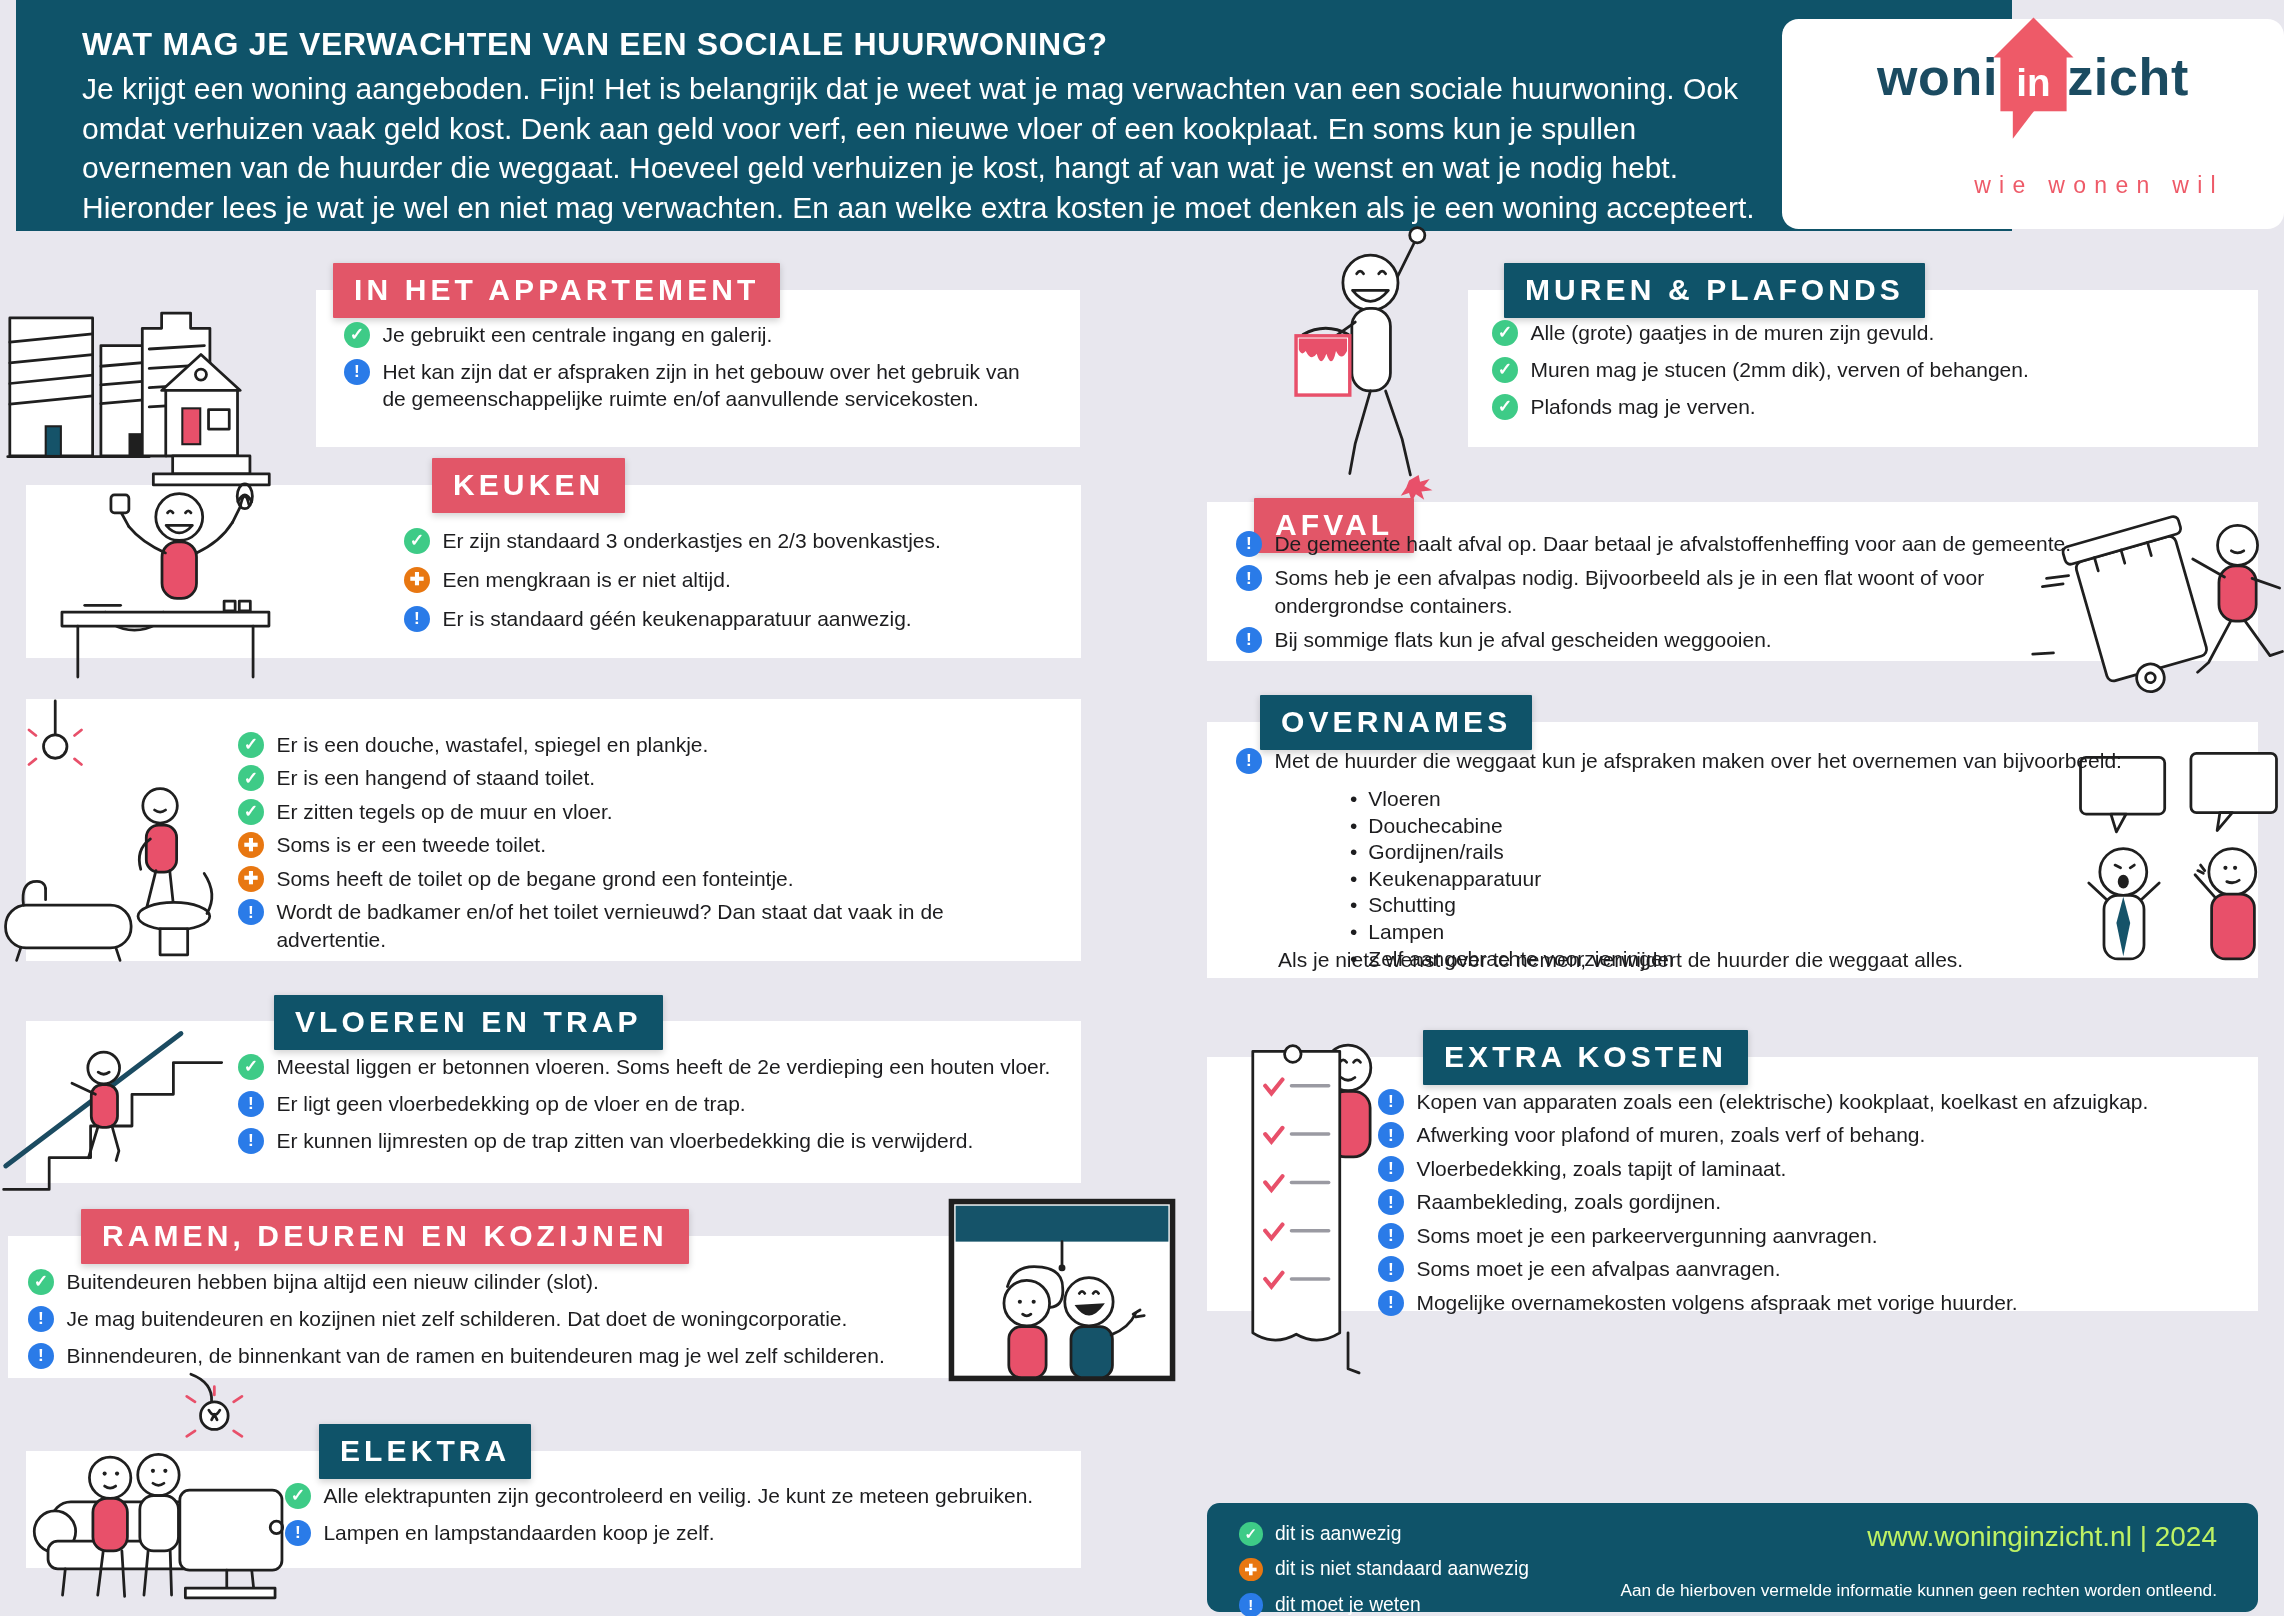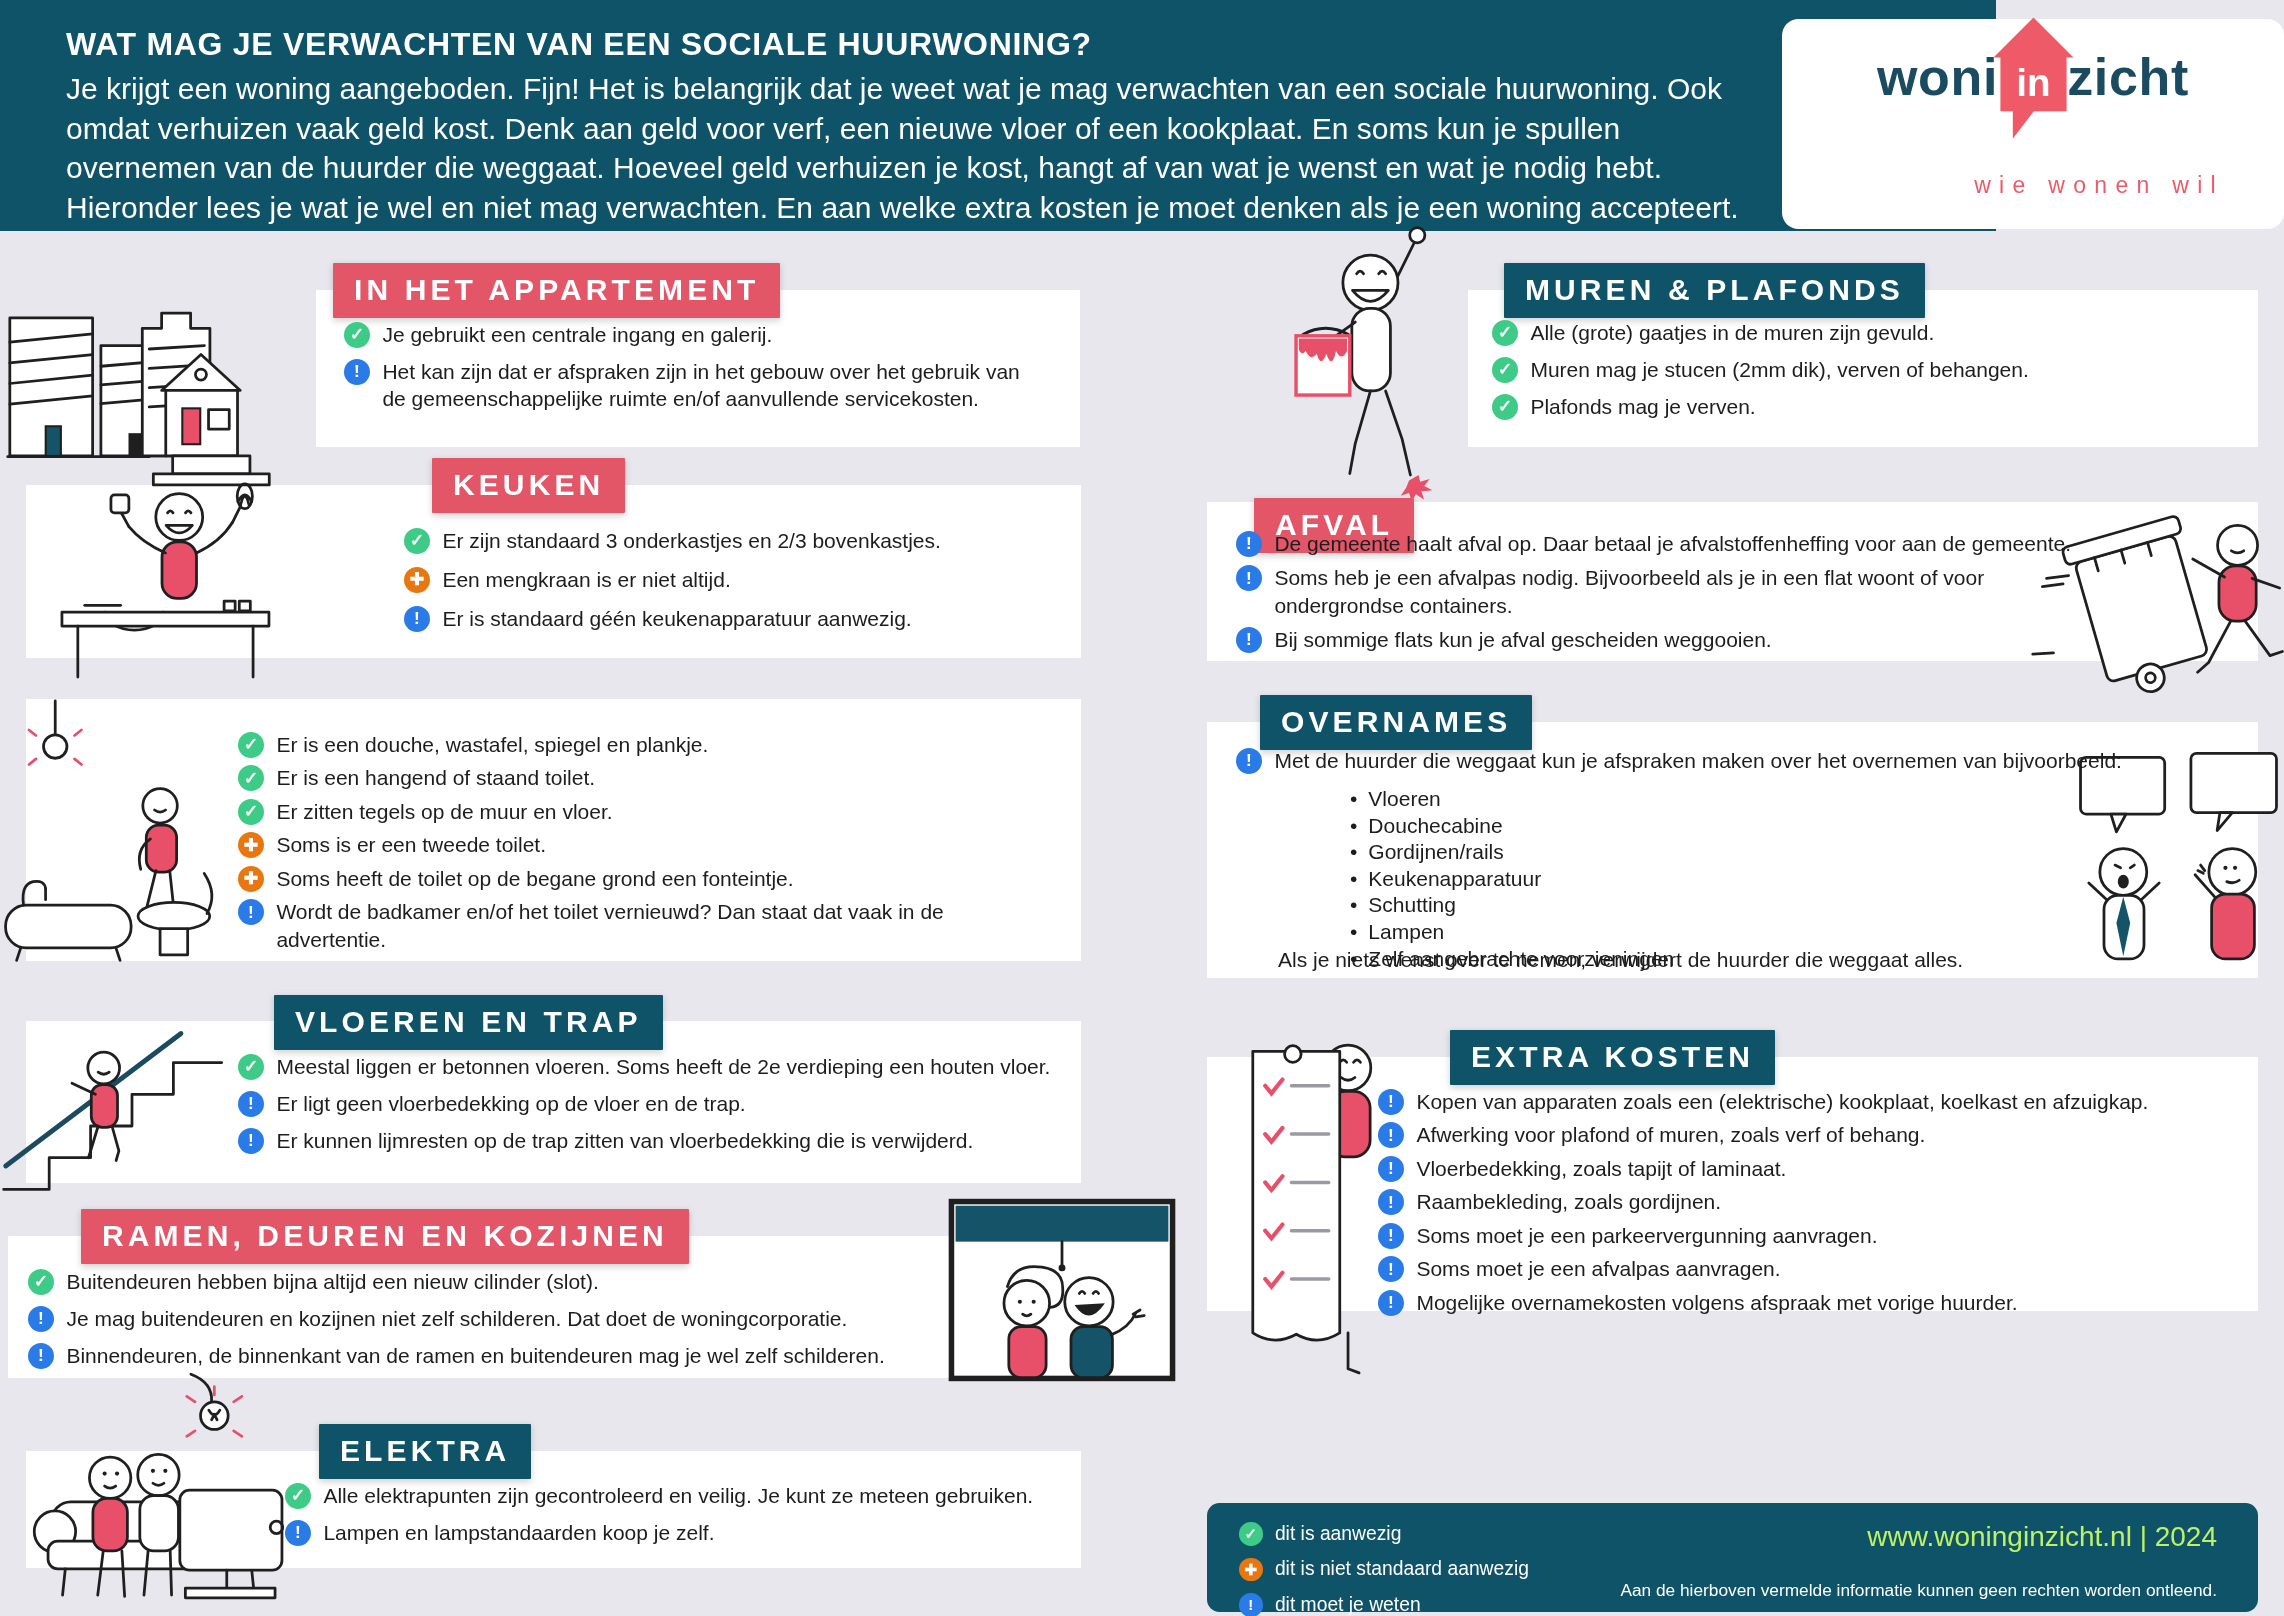--- a/index.html
+++ b/index.html
@@ -1,19 +1,19 @@
 <!DOCTYPE html>
 <html style="font-size:11px"><head>
 <meta charset="utf-8">
 <style>
   html,body{margin:0;padding:0;background:#E8E7EE;}
   .poster{position:relative;width:2284px;height:1616px;background:#E8E7EE;overflow:hidden;
           font-family:"Liberation Sans",sans-serif;color:#1d1d1f;}
   
-  .header{position:absolute;left:0;top:0;width:1996px;height:231px;background:#0F5369;}
+  .header{position:absolute;left:16px;top:0;width:1996px;height:231px;background:#0F5369;}
   .header h1{position:absolute;left:66px;top:26px;margin:0;color:#fff;font-size:32px;letter-spacing:0.7px;}
   .header p{position:absolute;left:66px;top:69px;margin:0;color:#fff;font-size:30px;line-height:1.32;max-width:1685px;}
   .logo-card{position:absolute;left:1782px;top:19.3px;width:502px;height:210px;background:#fff;border-radius:16.6px;}
   .logo-row{position:absolute;left:0;top:28px;width:100%;display:flex;align-items:center;justify-content:center;gap:4.1px;}
   .logo-word{font-size:52px;font-weight:700;color:#1B4B61;letter-spacing:0.7px;}
   .logo-tagline{position:absolute;right:60px;top:153px;color:#EE5A68;font-size:23px;letter-spacing:8.3px;font-weight:500;}
   
   .box{position:absolute;background:#fff;}
   .badge{position:absolute;color:#fff;font-weight:700;font-size:30px;letter-spacing:4.1px;
          padding:10.4px 21px;border-radius:1px;white-space:nowrap;box-shadow:0 2.8px 7px rgba(0,0,0,.18);}
@@ -278,21 +278,21 @@
   </svg>
 
   <div class="badge red" style="left:333px;top:263px;">IN HET APPARTEMENT</div>
   <div class="badge red" style="left:432px;top:458px;">KEUKEN</div>
   <div class="badge red" style="left:81px;top:1209px;">RAMEN, DEUREN EN KOZIJNEN</div>
   <div class="badge teal" style="left:274px;top:995px;">VLOEREN EN TRAP</div>
   <div class="badge teal" style="left:319px;top:1424px;">ELEKTRA</div>
   <div class="badge teal" style="left:1504px;top:263px;">MUREN &amp; PLAFONDS</div>
   <div class="badge red" style="left:1254px;top:498px;">AFVAL</div>
   <div class="badge teal" style="left:1260px;top:695px;">OVERNAMES</div>
-  <div class="badge teal" style="left:1423px;top:1030px;margin-left:27px;">EXTRA KOSTEN</div>
+  <div class="badge teal" style="left:1423px;top:1030px;">EXTRA KOSTEN</div>
 
   <div class="items" style="left:344px;top:321px;width:704px;">
     <div class="item">
         <span class="ico check">✓</span>
         <span>Je gebruikt een centrale ingang en galerij.</span>
       </div>
     <div class="item">
         <span class="ico info">!</span>
         <span>Het kan zijn dat er afspraken zijn in het gebouw over het gebruik van de gemeenschappelijke ruimte en/of aanvullende servicekosten.</span>
       </div>

